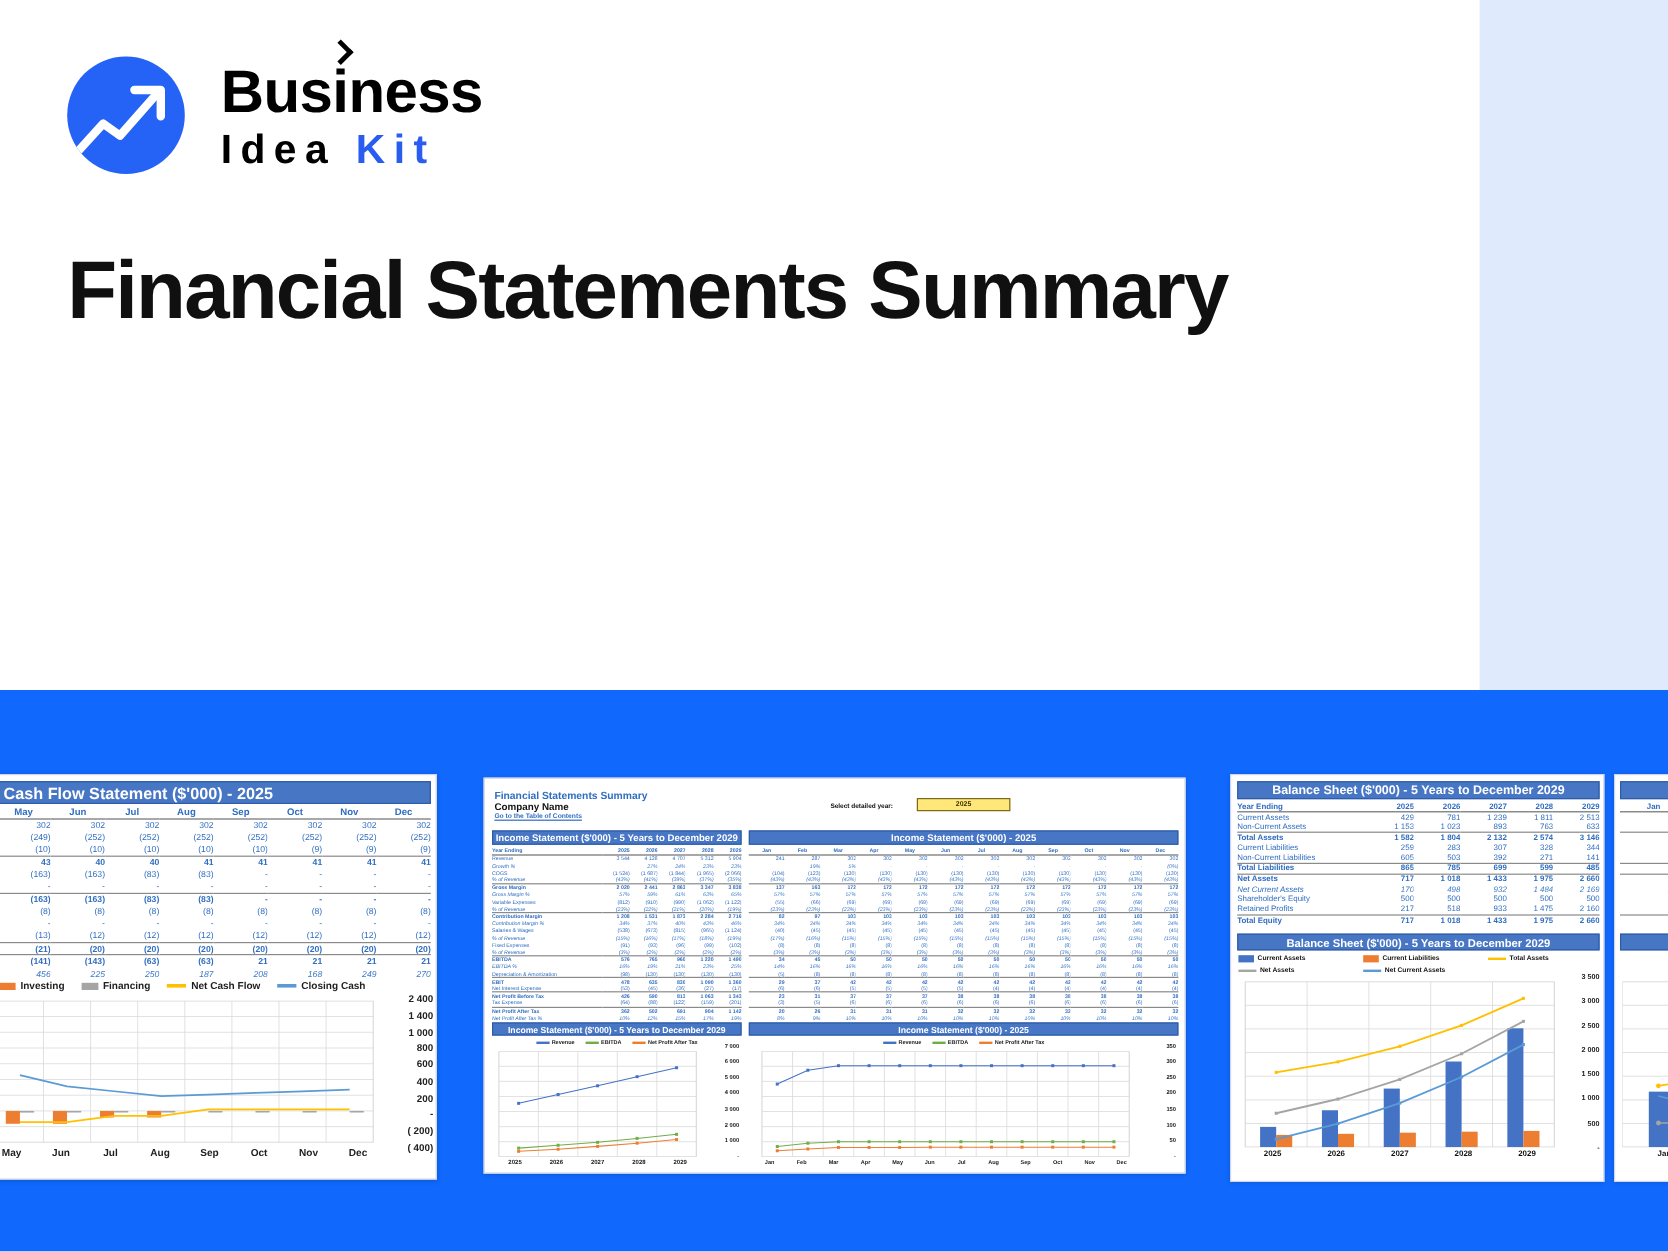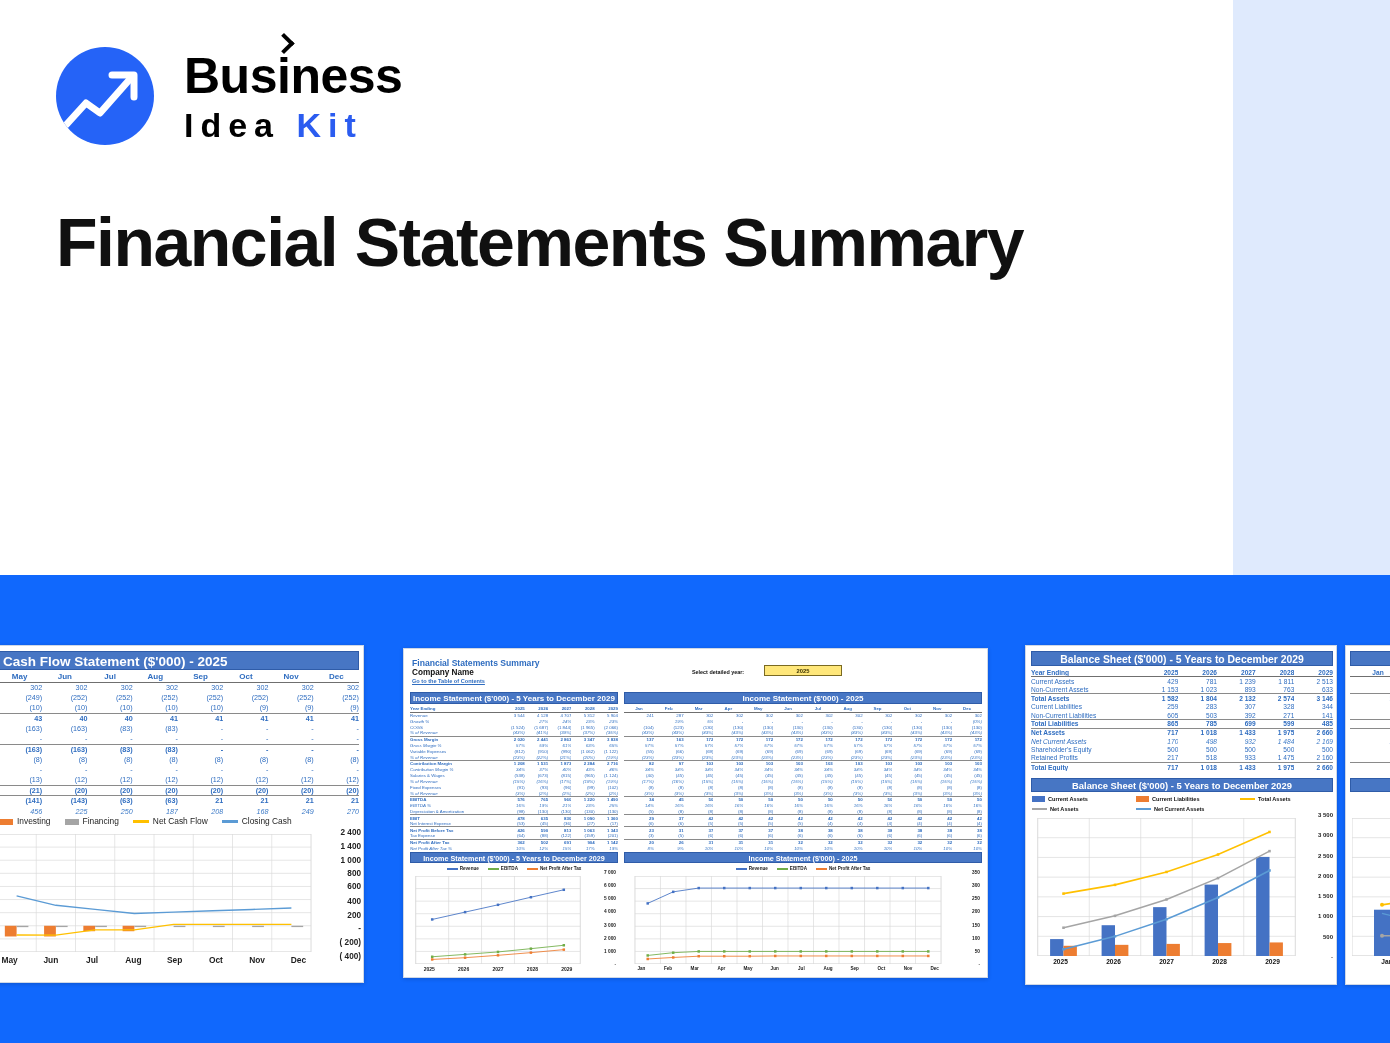--- a/index.html
+++ b/index.html
@@ -75,21 +75,21 @@
 
   
   #card-left .hdr { position:absolute; left:4px; top:5px; width:362px; height:19px;
       font-size:13.5px; line-height:19px; text-align:left; padding-left:5px; }
   #cf-table { position:absolute; left:4px; top:26px; width:362px; font-size:7.2px; }
   #cf-table td { height:10.3px; }
   #cf-table .mo { color:#2f6dc0; font-weight:bold; text-align:center; font-size:8px; }
   #cf-chart-bar { position:absolute; left:4px; top:146px; width:362px; height:19px;
       font-size:13px; line-height:19px; text-align:left; padding-left:5px; }
   #cf-legend { position:absolute; left:6px; top:168px; width:356px; height:14px;
-      display:flex; gap:14px; align-items:center; font-size:8.4px; font-weight:normal; color:#1e1e1e; }
+      display:flex; gap:14px; align-items:center; font-size:8.4px; font-weight:bold; color:#1e1e1e; }
   #cf-legend .sw { display:inline-block; margin-right:4px; vertical-align:middle; }
   #cf-legend .bar { width:14px; height:6px; }
   #cf-legend .ln  { width:16px; height:3px; }
   #cf-plot { position:absolute; left:-4px; top:188px; width:330px; height:118px; }
   #cf-yaxis { position:absolute; left:328px; top:182px; width:42px; height:130px;
       font-size:8.2px; font-weight:bold; color:#222; }
   #cf-yaxis div { position:absolute; right:2px; }
   #cf-xaxis { position:absolute; left:-4px; top:309px; width:330px; height:14px;
       display:flex; font-size:8.4px; font-weight:bold; color:#1e1e1e; }
   #cf-xaxis span { flex:1; text-align:center; }

